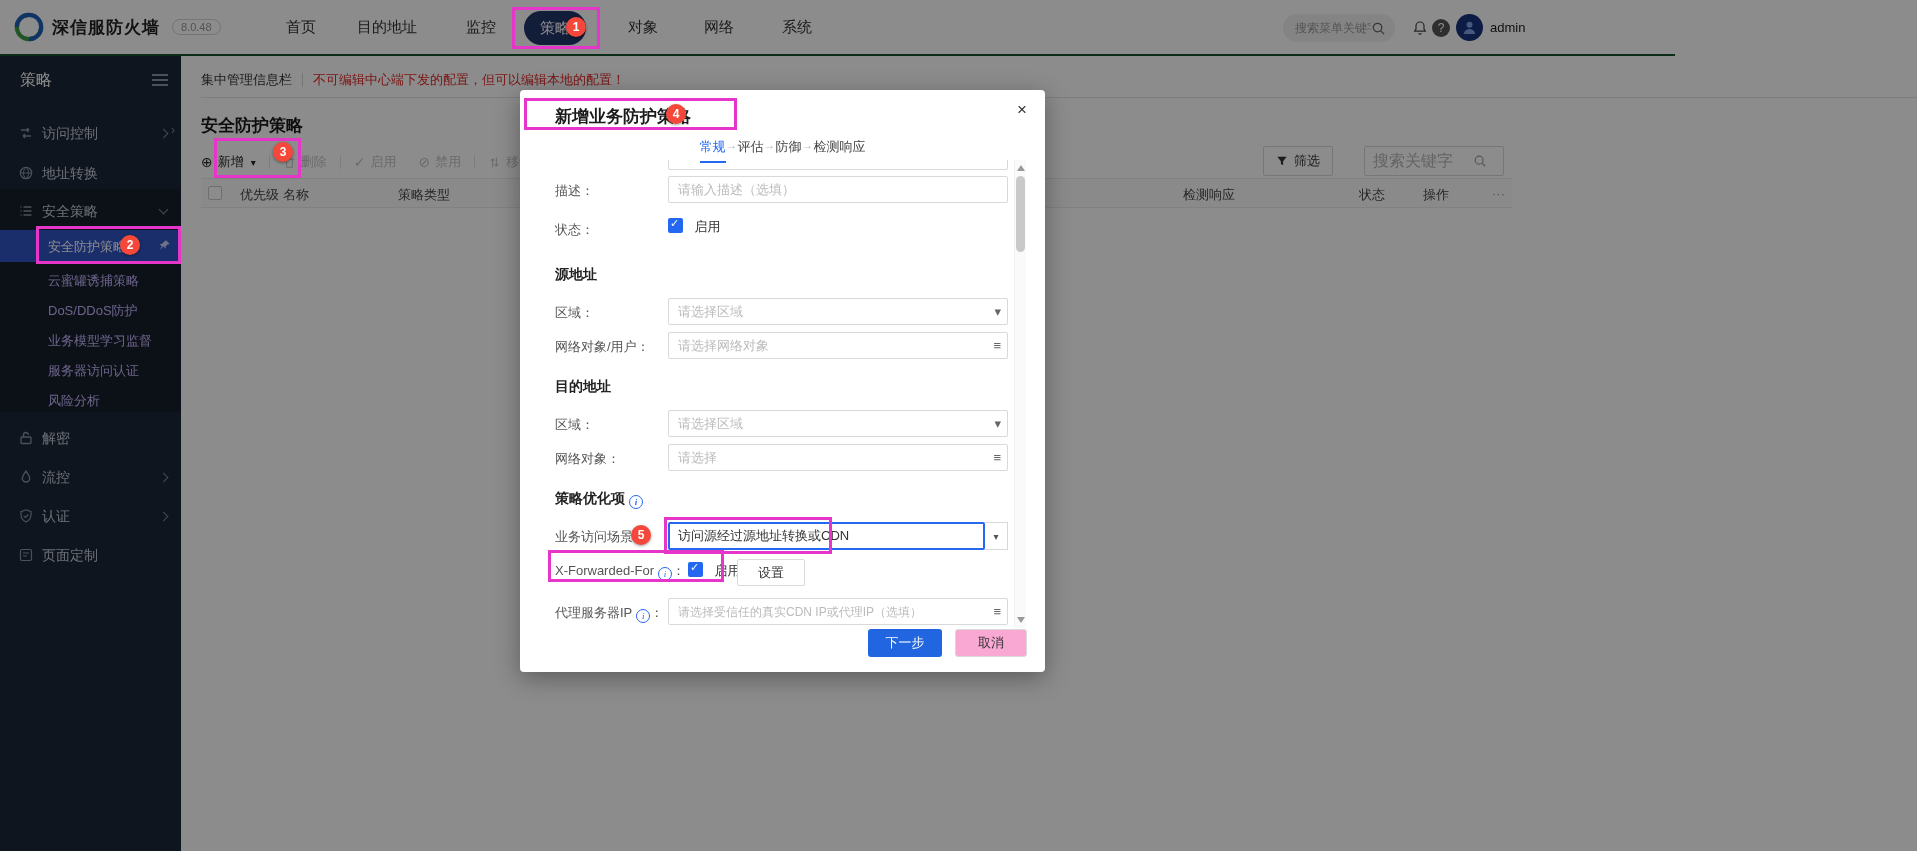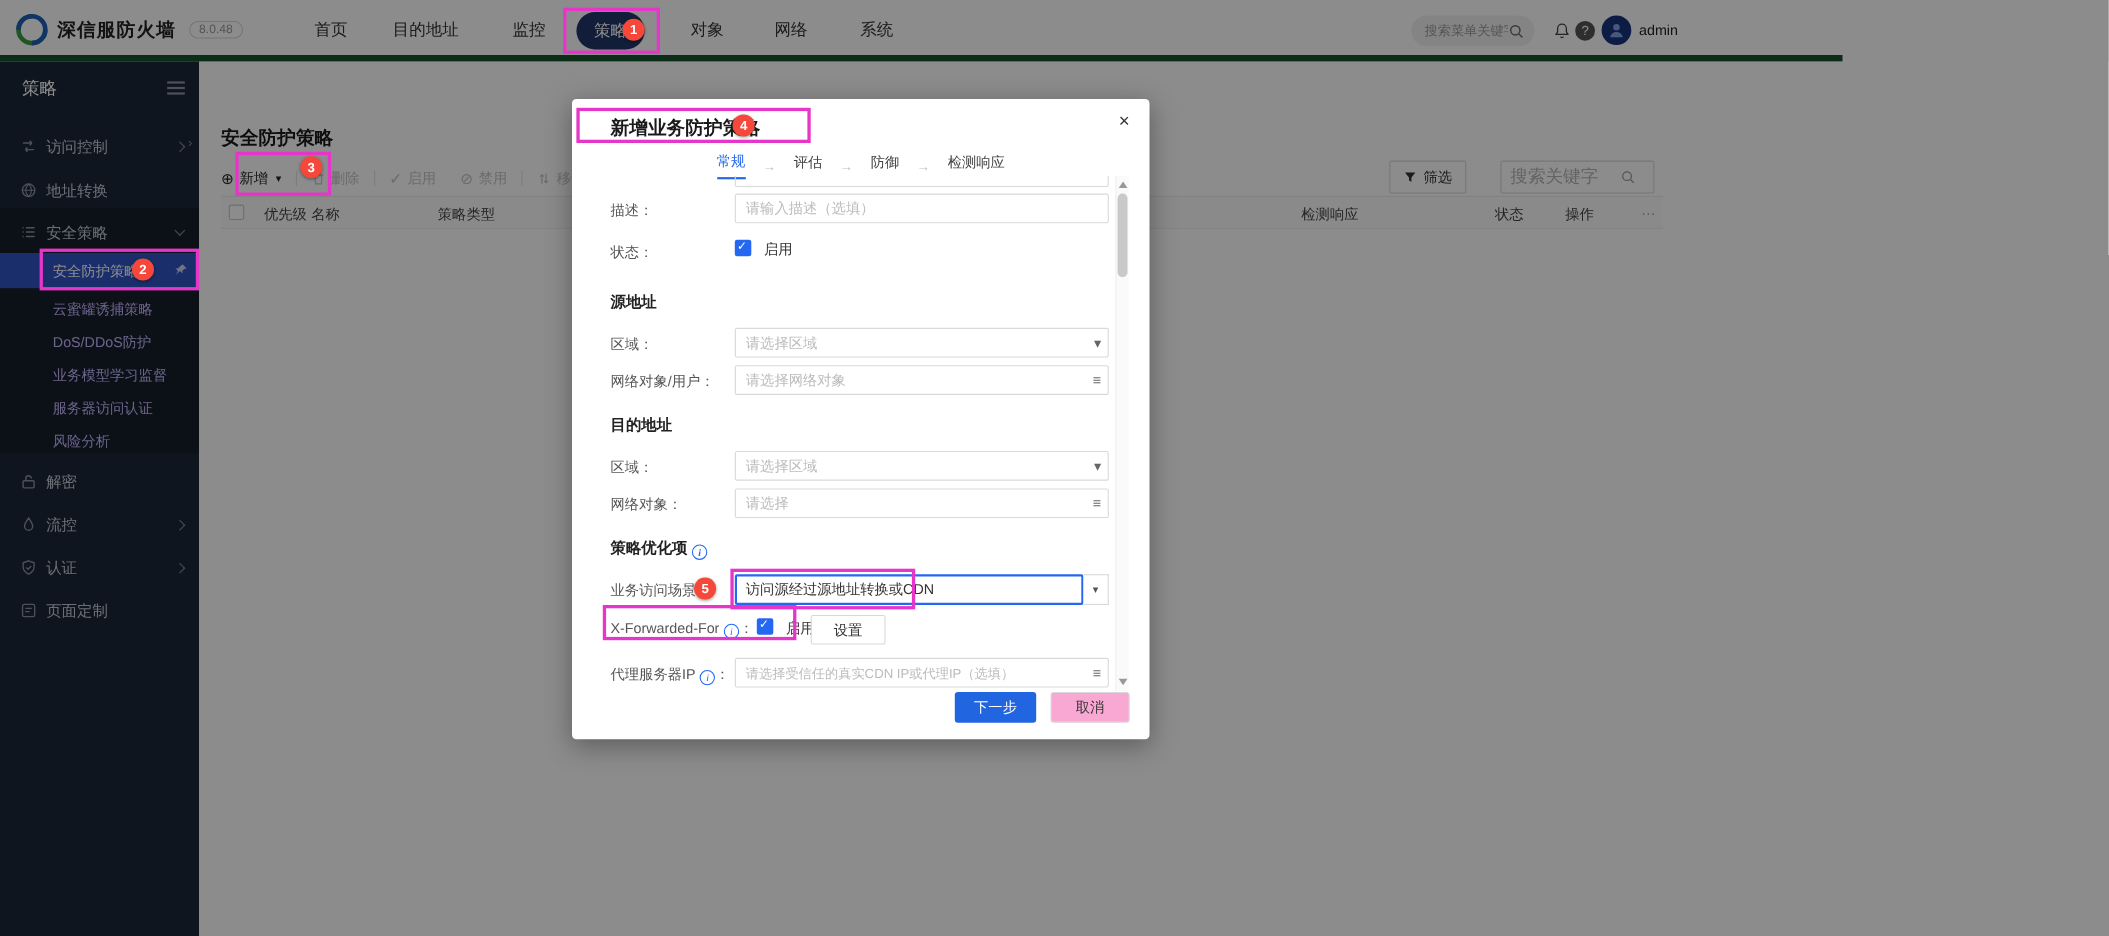--- a/index.html
+++ b/index.html
@@ -3,21 +3,21 @@
 <meta charset="utf-8">
 <style>
   * { margin:0; padding:0; box-sizing:border-box; }
   html,body { width:1917px; height:851px; }
   body { position:relative; overflow:hidden; background:#fff;
          font-family:"Liberation Sans","DejaVu Sans",sans-serif; color:#333; }
   svg { display:block; }
 
   
   .topbar { position:absolute; left:0; top:0; width:1675px; height:56px; background:#fff;
-            border-bottom:6px solid #14532d; z-index:1; }
+            border-bottom:2px solid #14532d; z-index:1; }
   .brand { position:absolute; left:14px; top:12px; display:flex; align-items:center; gap:8px; }
   .brand-title { font-size:17px; font-weight:bold; color:#222; letter-spacing:1px; }
   .version-pill { margin-left:4px; font-size:11px; color:#999; border:1px solid #d5d5d5;
                   border-radius:9px; padding:1px 8px; }
   .nav-item { position:absolute; top:18px; font-size:15px; color:#333; cursor:pointer; }
   .nav-pill { position:absolute; left:524px; top:11px; width:62px; height:34px; border-radius:17px;
               background:#223569; color:#fff; font-size:15px; display:flex; align-items:center;
               justify-content:center; cursor:pointer; }
   .tb-search { position:absolute; left:1283px; top:14px; width:112px; height:28px; background:#f1f1f1;
                border-radius:14px; display:flex; align-items:center; padding:0 8px 0 12px; }
@@ -80,21 +80,21 @@
 
   
   .overlay { position:absolute; inset:0; background:rgba(0,0,0,0.45); z-index:10; }
 
   
   .modal { position:absolute; left:520px; top:90px; width:525px; height:582px; background:#fff;
            border-radius:4px; box-shadow:0 6px 24px rgba(0,0,0,.35); z-index:20; }
   .modal-title { position:absolute; left:35px; top:15px; font-size:17px; font-weight:bold; color:#1a1a1a; }
   .modal-close { position:absolute; right:18px; top:10px; font-size:17px; color:#333; cursor:pointer; }
   .steps { position:absolute; left:0; top:48px; width:525px; display:flex; justify-content:center;
-           align-items:center; gap:16px; font-size:13px; }
+           font-size:13px; }
   .step { color:#444; cursor:pointer; padding-bottom:5px; }
   .step.active { color:#2468f2; border-bottom:2px solid #2468f2; }
   .step-arrow { color:#b9bfc7; font-size:12px; }
   .scroll-area { position:absolute; left:0; top:70px; width:494px; height:468px; overflow:hidden; }
   .srow { position:absolute; left:0; width:494px; }
   .flabel { position:absolute; left:35px; top:6px; font-size:13px; color:#555; }
   .fctl { position:absolute; left:148px; top:0; }
   .tinput { width:340px; height:27px; border:1px solid #d9d9d9; border-radius:2px; font-size:13px;
             padding:0 24px 0 9px; outline:none; color:#333; background:#fff; }
   .tinput::placeholder { color:#bbb; }
@@ -275,20 +275,25 @@
       <svg width="16" height="16" viewBox="0 0 16 16">
           <rect x="2.5" y="2.5" width="11" height="11" rx="1.5" fill="none" stroke="currentColor" stroke-width="1.2"></rect>
           <path d="M5 6h6M5 9h4" stroke="currentColor" stroke-width="1.2"></path>
         </svg>
     </span>
     <span class="lbl">页面定制</span>
   </div>
 </div>
 
 <div class="main">
+  <div class="info-bar">
+    <span class="info-label">集中管理信息栏</span>
+    <span class="info-sep"></span>
+    <span class="info-msg">不可编辑中心端下发的配置，但可以编辑本地的配置！</span>
+  </div>
   <div class="page-title">安全防护策略</div>
 
   <div class="toolbar">
     <div class="tbtn primary">
       <span class="g">⊕</span>
       <span>新增</span>
       <span class="caret">▾</span>
     </div>
     <span class="tdiv"></span>
     <div class="tbtn disabled">

